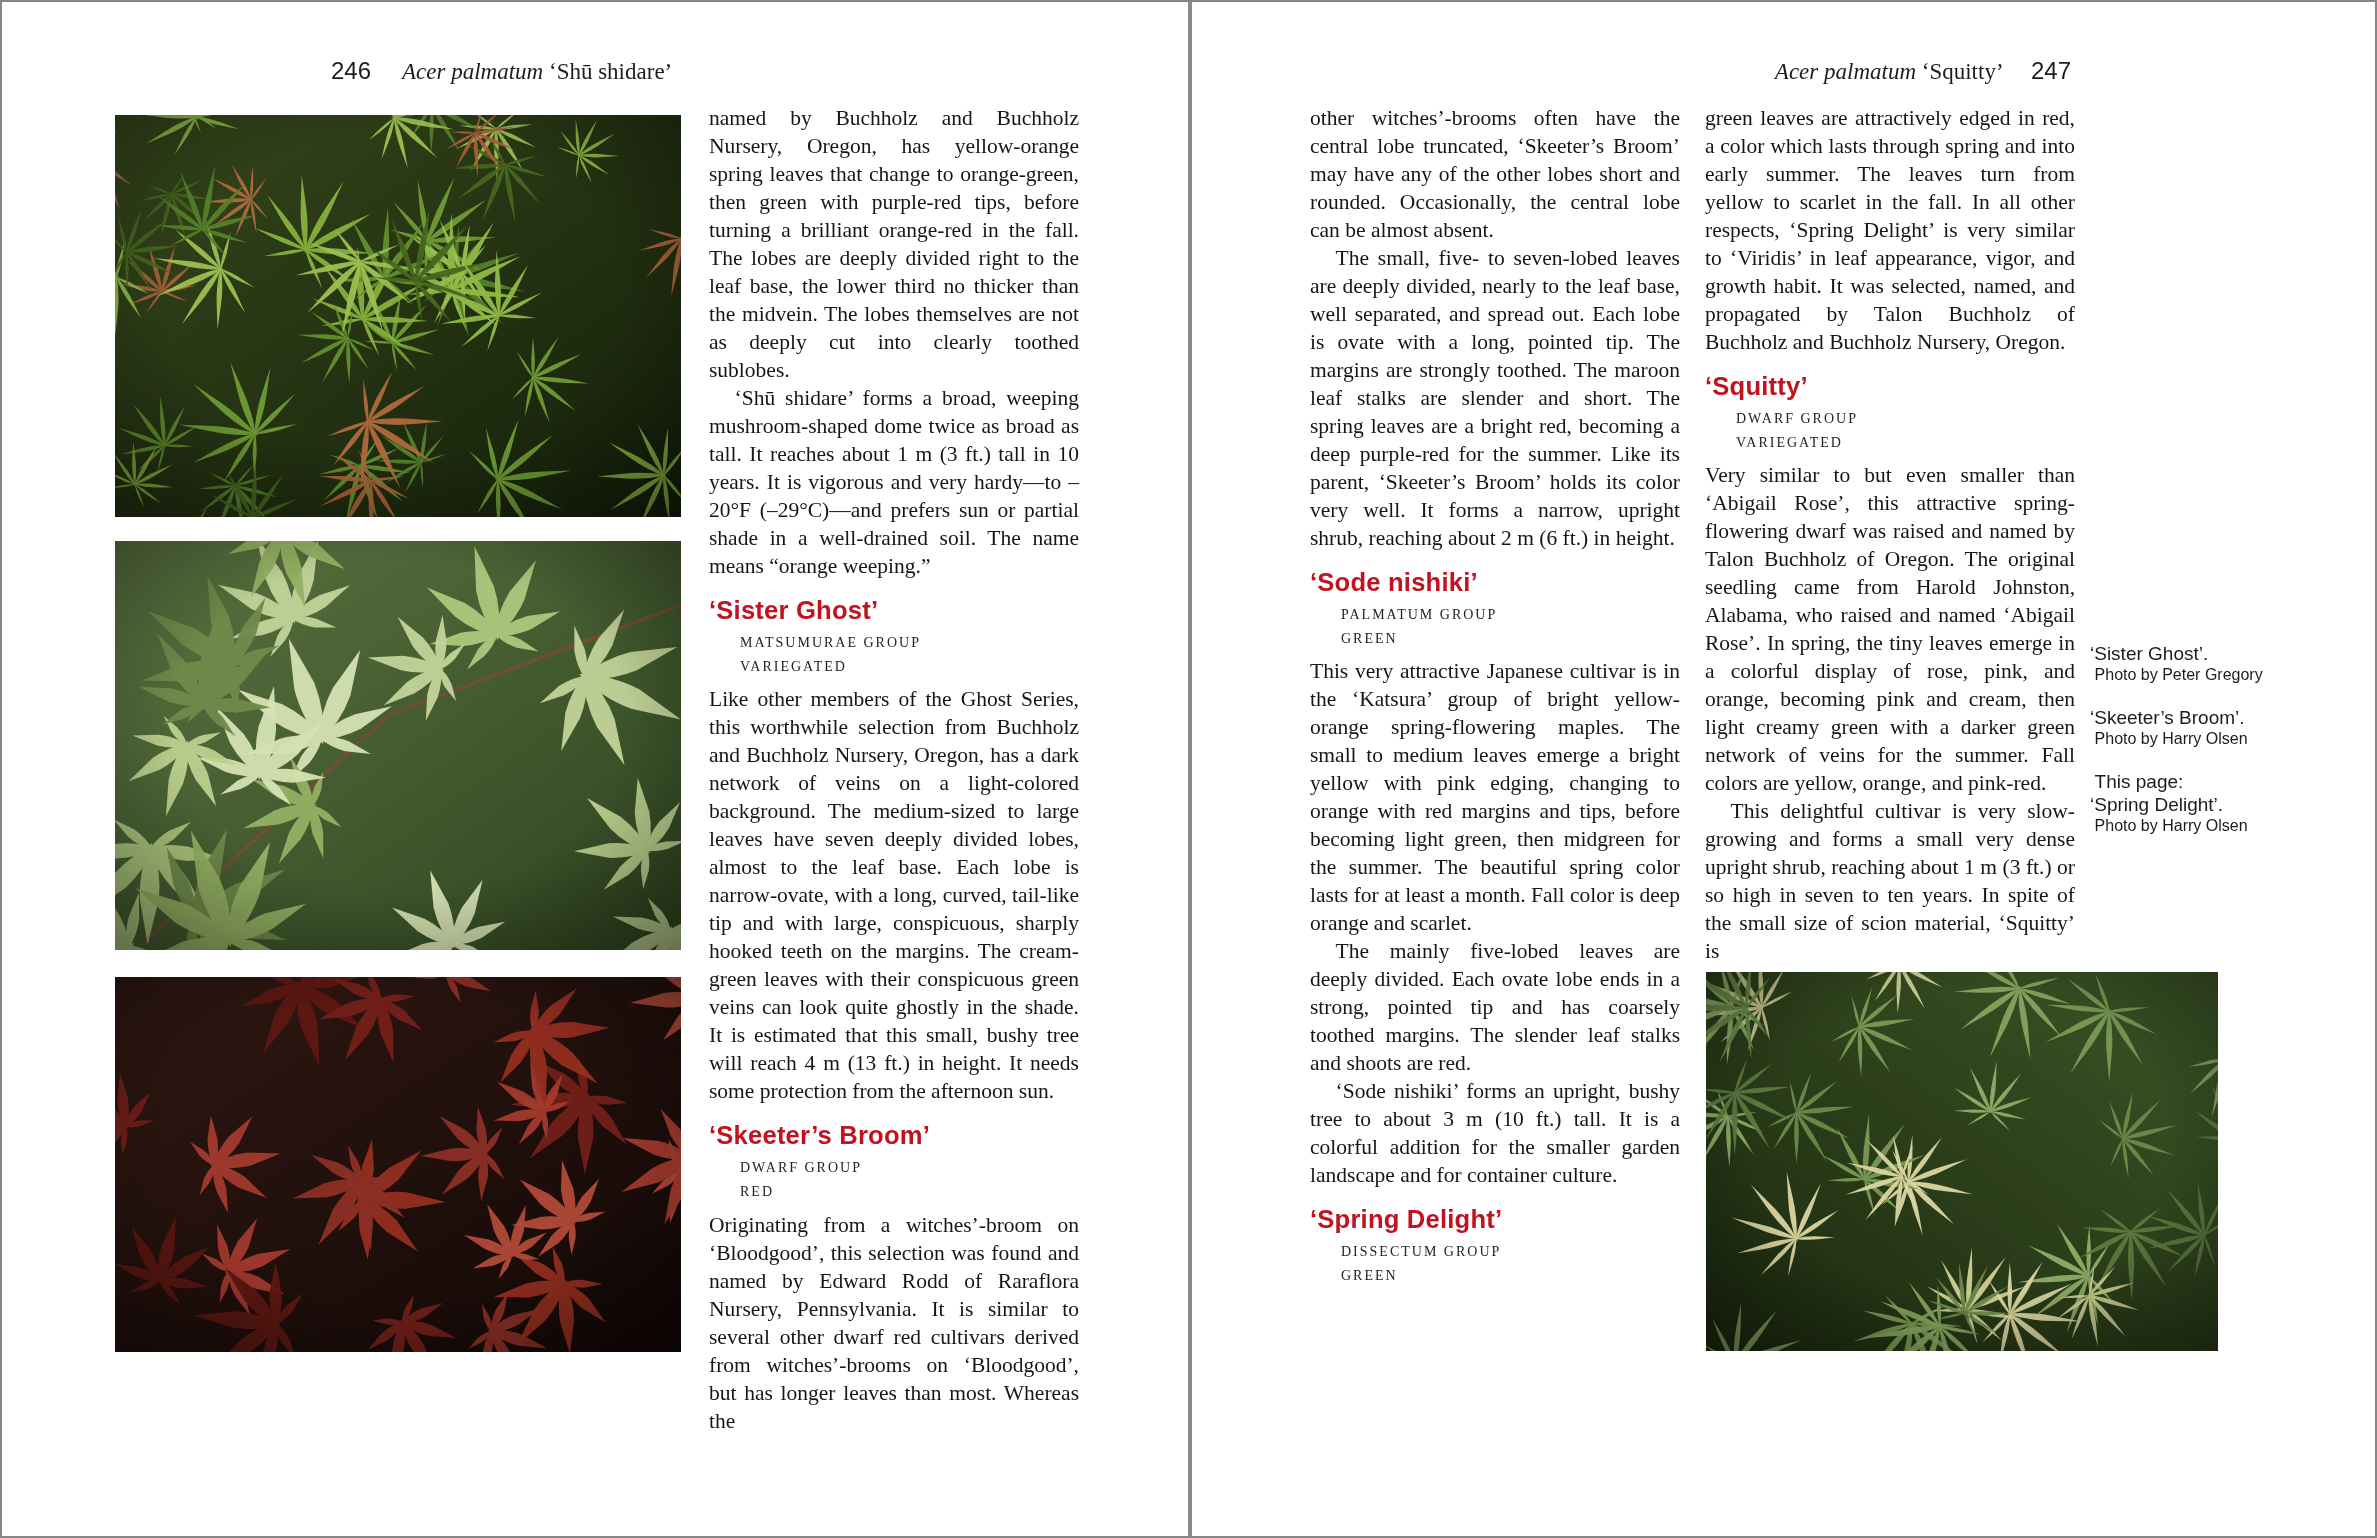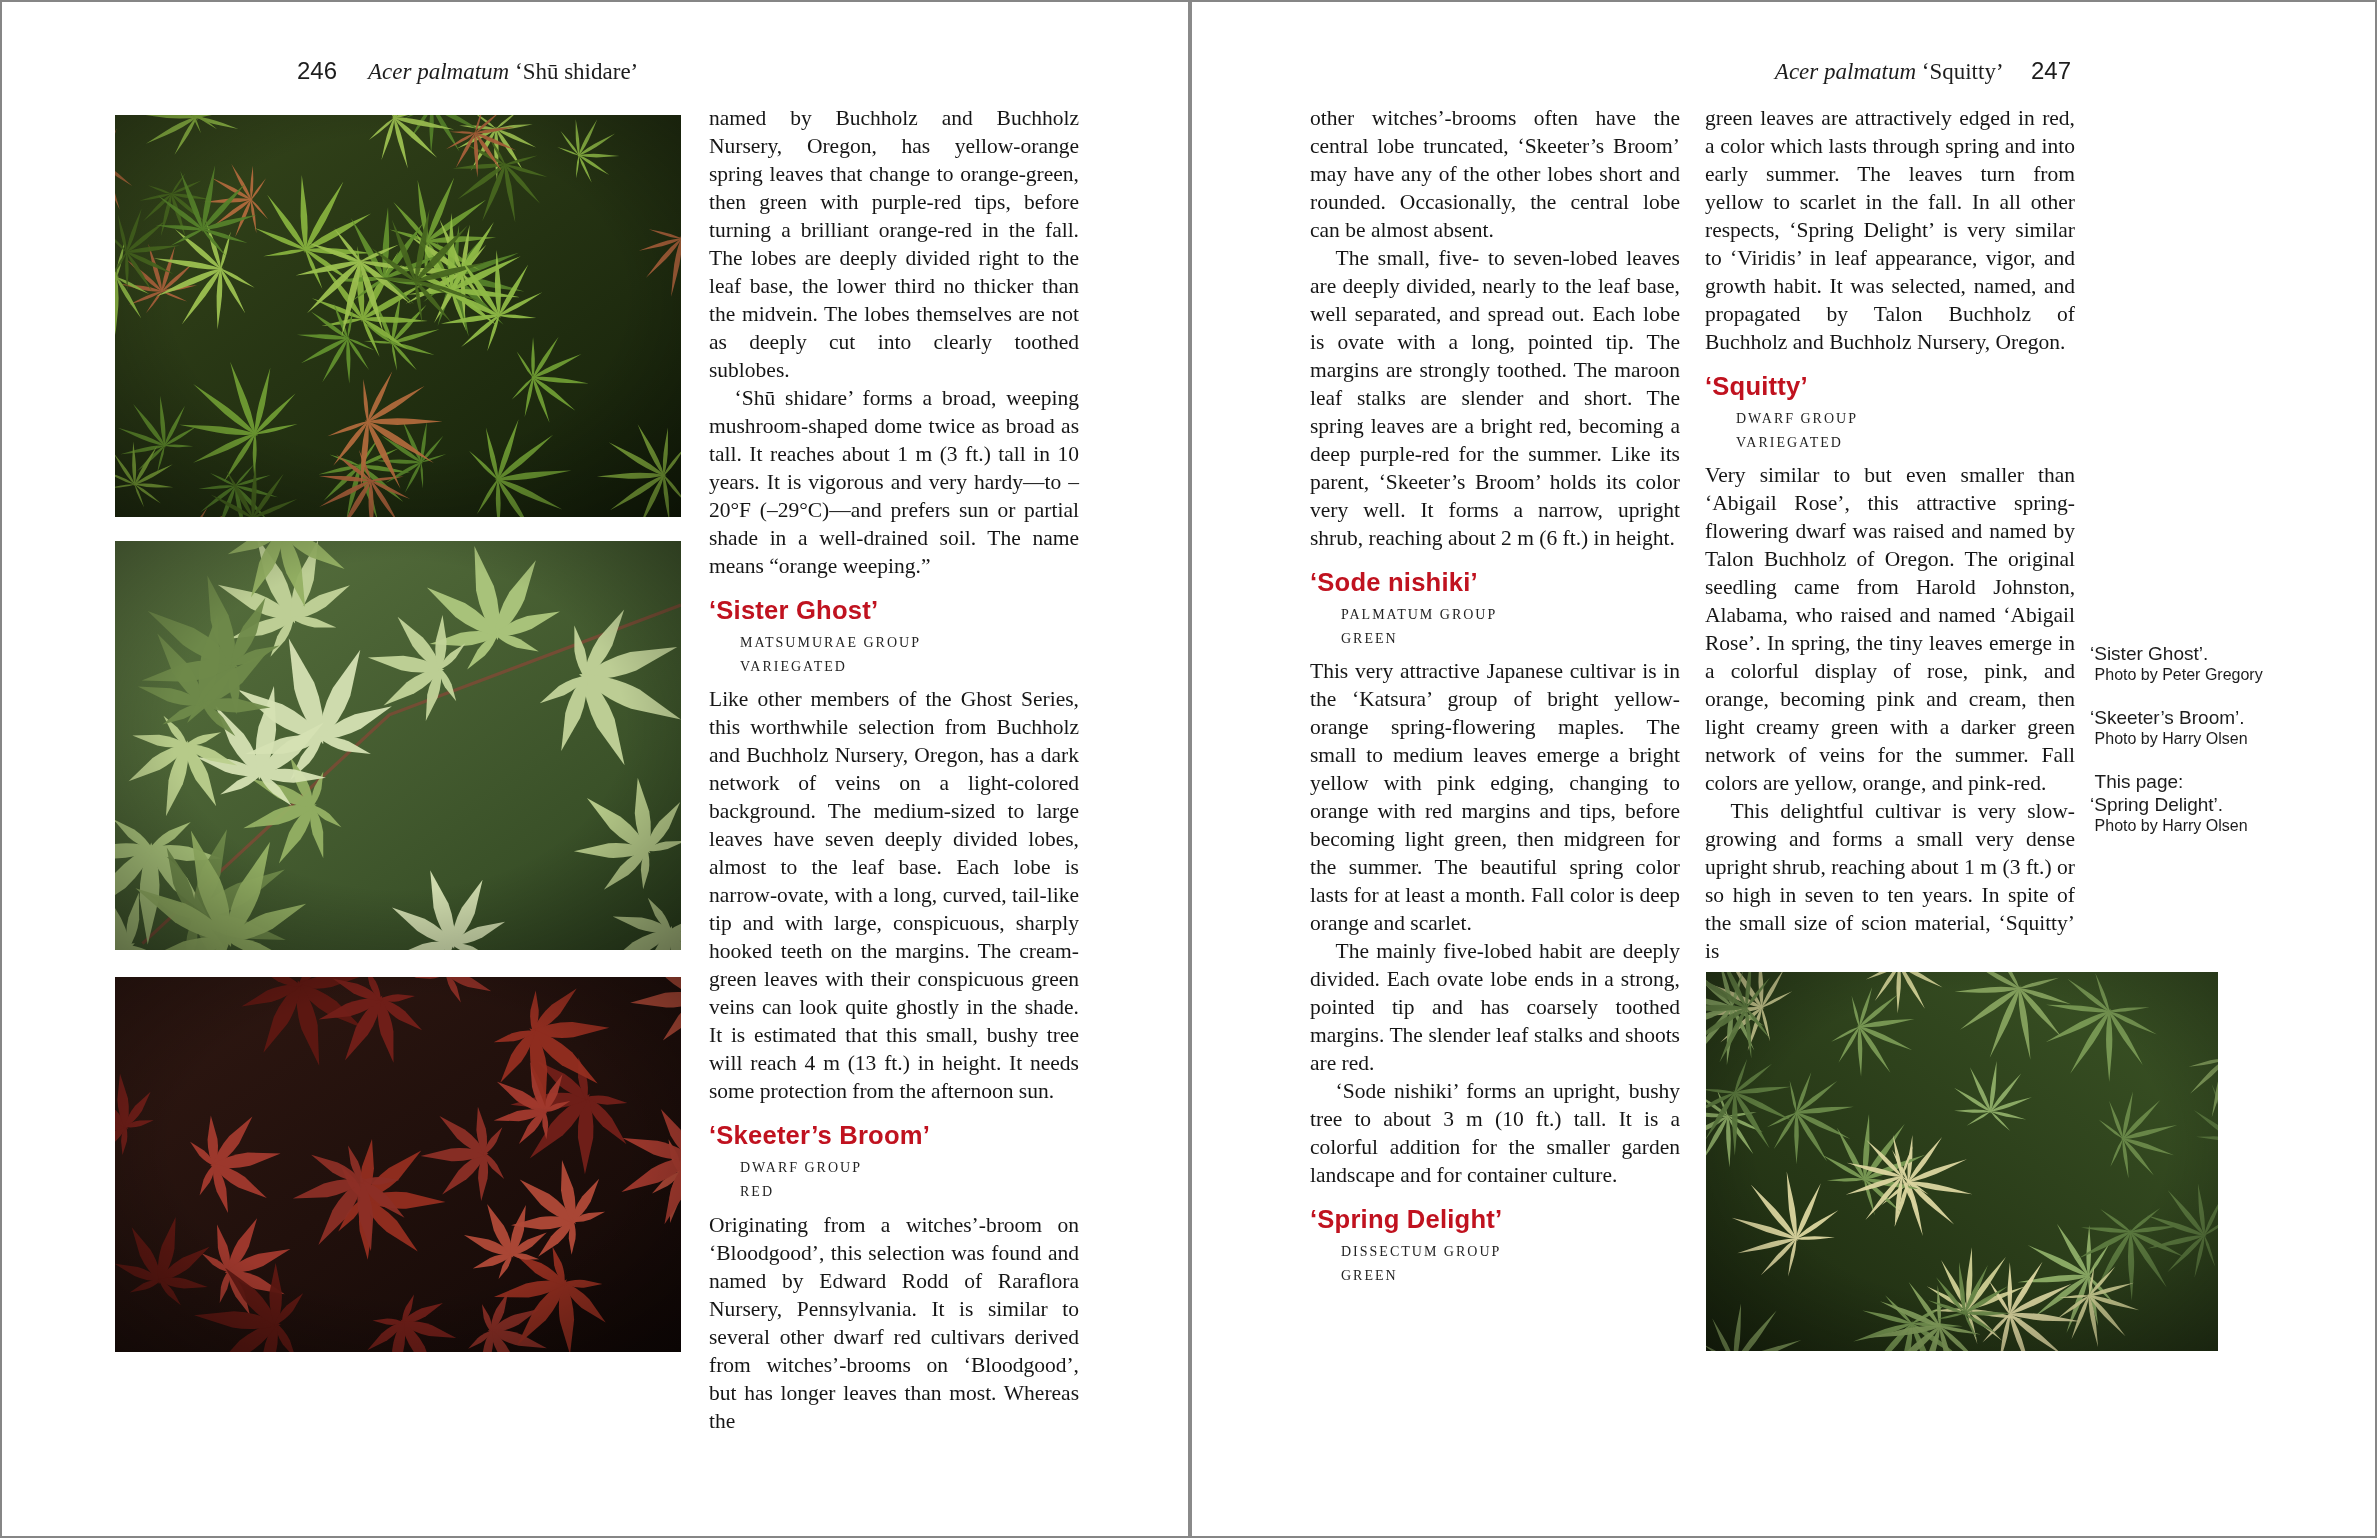--- a/index.html
+++ b/index.html
@@ -15,21 +15,21 @@
   }
   .gutter{
     position:absolute;left:1186px;top:0;width:3.7px;height:100%;
     background:#8a8a8a;
   }
   
   .runhead{
     position:absolute;top:55px;font-size:23px;line-height:27.4px;color:#1d1d1d;
     white-space:nowrap;
   }
-  .runhead .pgnum{font-family:"Liberation Sans",sans-serif;font-size:24px;}
+  .runhead .pgnum{font-family:"Liberation Sans",sans-serif;font-size:24px;margin-left:34px;}
   .runhead .taxon{font-style:italic;}
   .runhead-left{left:295px;}
   .runhead-left .pgnum{margin-right:31px;}
   .runhead-right{right:304px;text-align:right;}
   .runhead-right .pgnum{margin-left:27.4px;}
   
   .col{
     position:absolute;width:370px;
     font-size:21.5px;line-height:28px;
     text-align:justify;
@@ -259,21 +259,21 @@
 
   <section class="col" style="left:1308px;top:102px;">
     <p>other witches’-brooms often have the central lobe truncated, ‘Skeeter’s Broom’ may have any of the other lobes short and rounded. Occasionally, the central lobe can be almost absent.</p>
     <p class="ind">The small, five- to seven-lobed leaves are deeply divided, nearly to the leaf base, well separated, and spread out. Each lobe is ovate with a long, pointed tip. The margins are strongly toothed. The maroon leaf stalks are slender and short. The spring leaves are a bright red, becoming a deep purple-red for the summer. Like its parent, ‘Skeeter’s Broom’ holds its color very well. It forms a narrow, upright shrub, reaching about 2 m (6 ft.) in height.</p>
     <h3 class="cult-head">‘Sode nishiki’</h3>
     <div class="subhead">
       <div>PALMATUM GROUP</div>
       <div>GREEN</div>
     </div>
     <p>This very attractive Japanese cultivar is in the ‘Katsura’ group of bright yellow-orange spring-flowering maples. The small to medium leaves emerge a bright yellow with pink edging, changing to orange with red margins and tips, before becoming light green, then midgreen for the summer. The beautiful spring color lasts for at least a month. Fall color is deep orange and scarlet.</p>
-    <p class="ind">The mainly five-lobed habit are deeply divided. Each ovate lobe ends in a strong, pointed tip and has coarsely toothed margins. The slender leaf stalks and shoots are red.</p>
+    <p class="ind">The mainly five-lobed leaves are deeply divided. Each ovate lobe ends in a strong, pointed tip and has coarsely toothed margins. The slender leaf stalks and shoots are red.</p>
     <p class="ind">‘Sode nishiki’ forms an upright, bushy tree to about 3 m (10 ft.) tall. It is a colorful addition for the smaller garden landscape and for container culture.</p>
     <h3 class="cult-head">‘Spring Delight’</h3>
     <div class="subhead">
       <div>DISSECTUM GROUP</div>
       <div>GREEN</div>
     </div>
   </section>
 
   <section class="col" style="left:1703px;top:102px;">
     <p>green leaves are attractively edged in red, a color which lasts through spring and into early summer. The leaves turn from yellow to scarlet in the fall. In all other respects, ‘Spring Delight’ is very similar to ‘Viridis’ in leaf appearance, vigor, and growth habit. It was selected, named, and propagated by Talon Buchholz of Buchholz and Buchholz Nursery, Oregon.</p>

